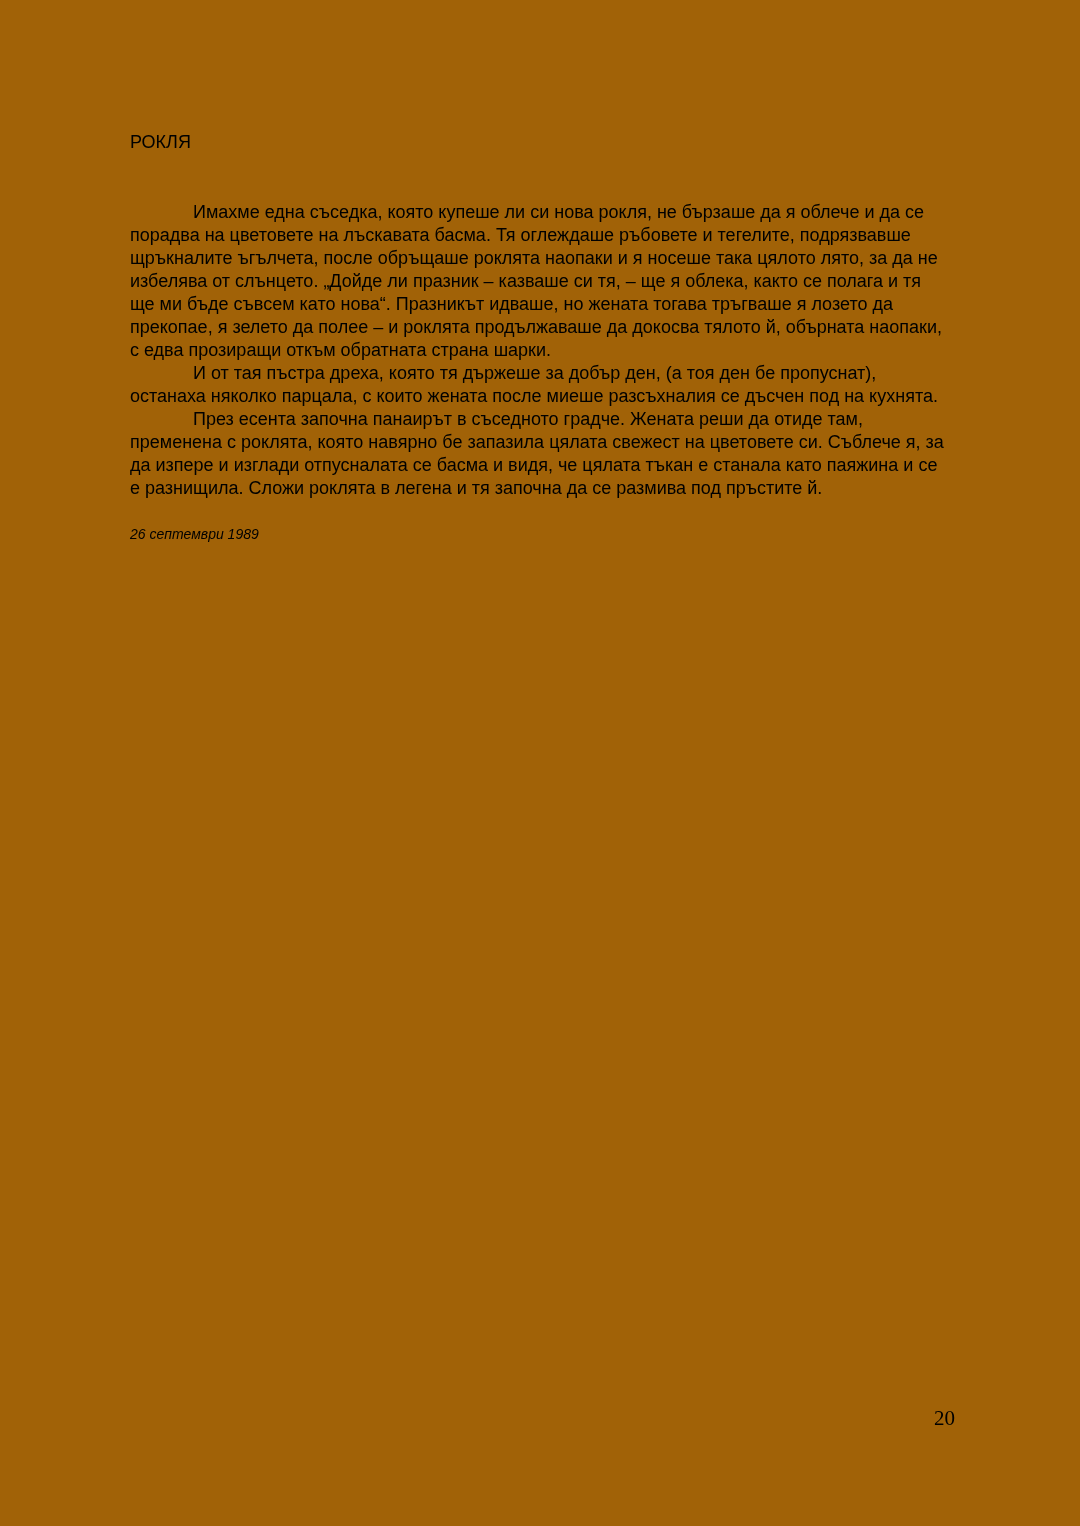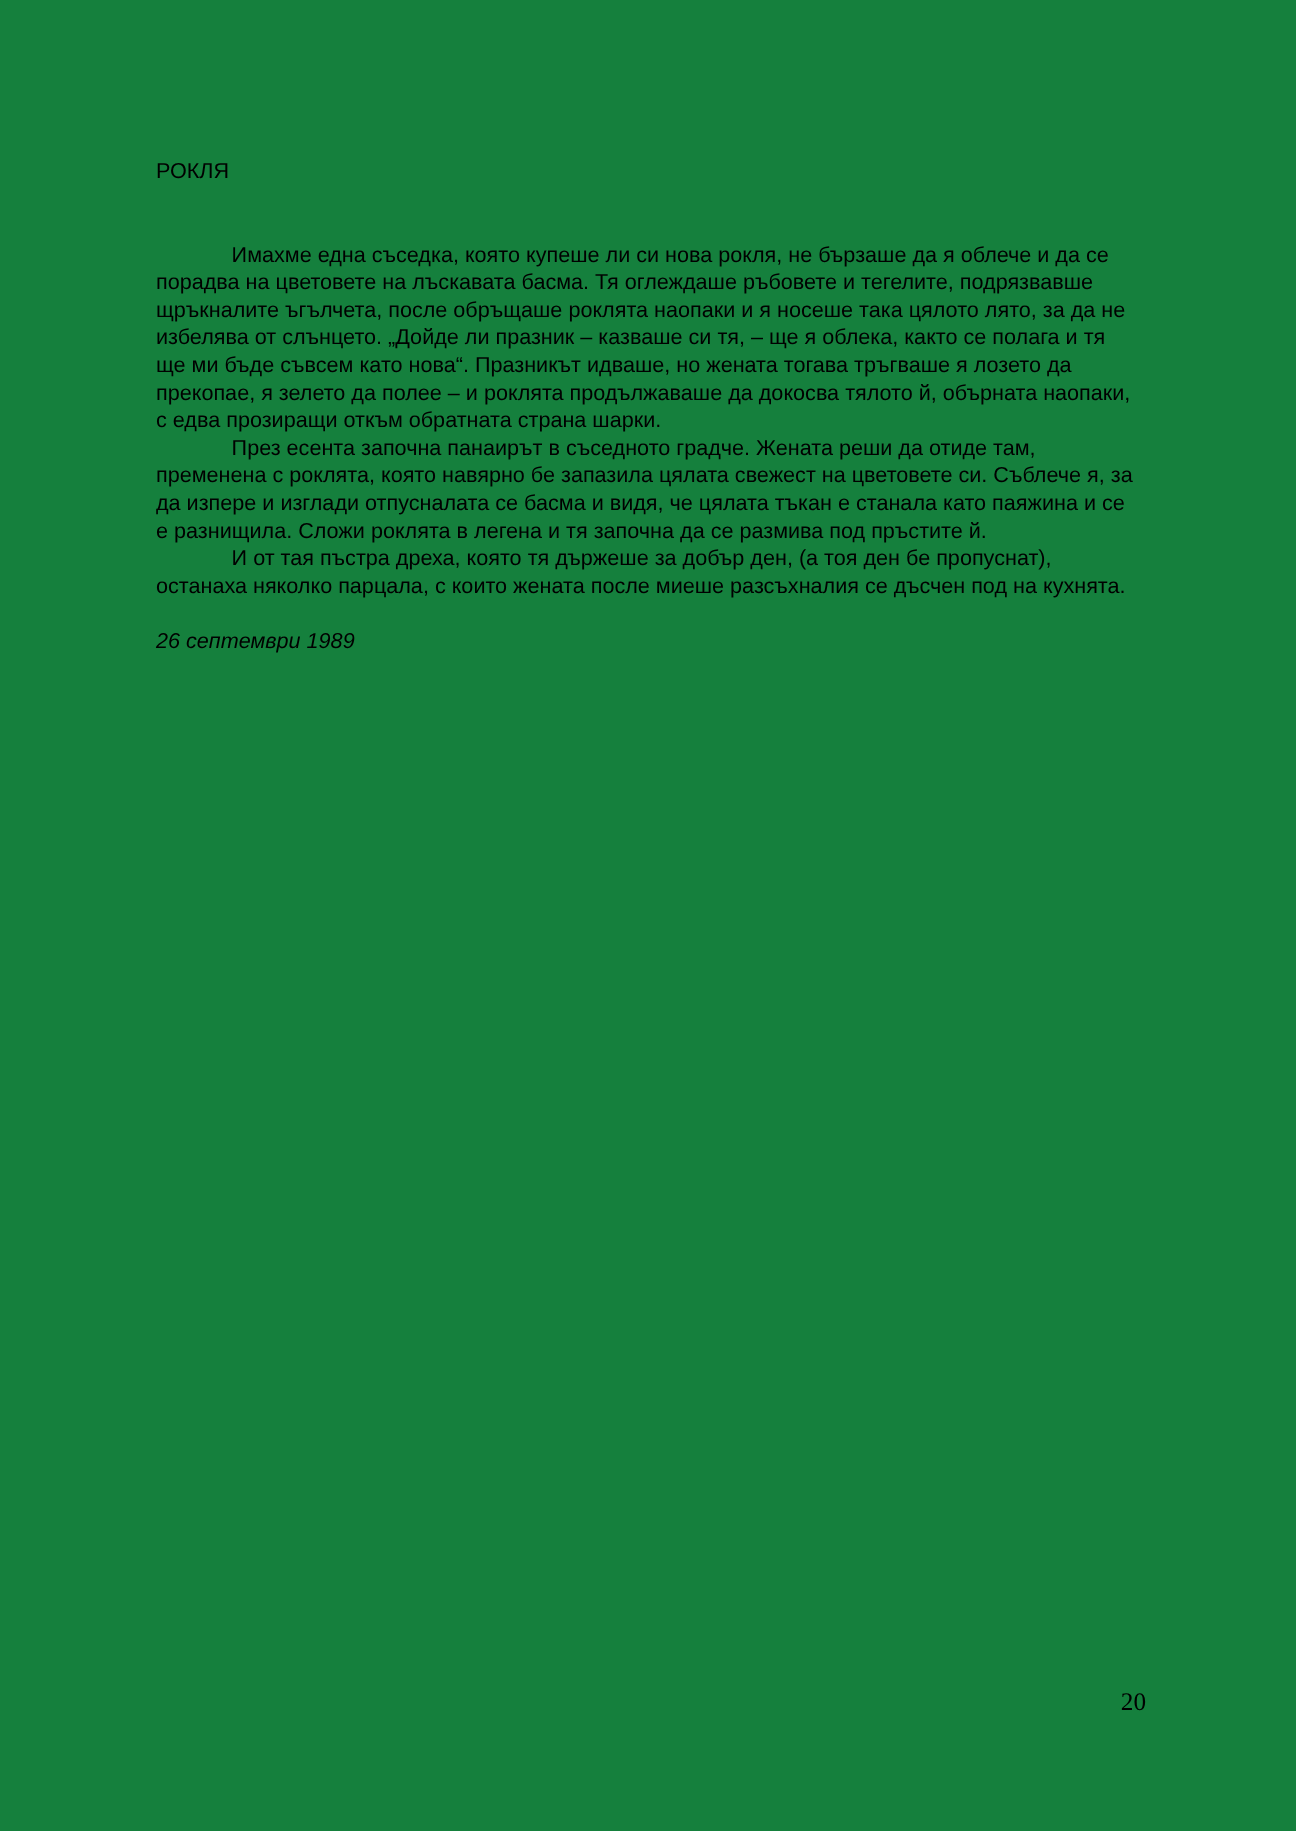--- a/index.html
+++ b/index.html
@@ -4,21 +4,21 @@
 <style>
   html, body {
     margin: 0;
     padding: 0;
     background: #ffffff;
   }
   .page {
     position: relative;
     width: 1080px;
     height: 1526px;
-    background: #15803d;
+    background: #a16207;
     overflow: hidden;
     font-family: "Liberation Sans", sans-serif;
     color: #000000;
   }
   .content {
     position: absolute;
     top: 131px;
     left: 130px;
     width: 815px;
   }
@@ -29,21 +29,21 @@
     margin: 0 0 48px 0;
   }
   .para {
     font-size: 18px;
     line-height: 23px;
     margin: 0;
     text-align: left;
     text-indent: 63px;
   }
   .date-line {
-    font-size: 18px;
+    font-size: 14px;
     line-height: 23px;
     font-style: italic;
     margin: 23px 0 0 0;
   }
   .page-number {
     position: absolute;
     top: 1405px;
     right: 125px;
     font-family: Liberation Serif, serif;
     font-size: 21px;
@@ -51,18 +51,18 @@
     color: #000000;
   }
 </style>
 </head>
 <body>
 
 <div class="page">
   <div class="content">
     <h1 class="doc-title">РОКЛЯ</h1>
     <p class="para">Имахме една съседка, която купеше ли си нова рокля, не бързаше да я облече и да се порадва на цветовете на лъскавата басма. Тя оглеждаше ръбовете и тегелите, подрязвавше щръкналите ъгълчета, после обръщаше роклята наопаки и я носеше така цялото лято, за да не избелява от слънцето. „Дойде ли празник – казваше си тя, – ще я облека, както се полага и тя ще ми бъде съвсем като нова“. Празникът идваше, но жената тогава тръгваше я лозето да прекопае, я зелето да полее – и роклята продължаваше да докосва тялото й, обърната наопаки, с едва прозиращи откъм обратната страна шарки.</p>
+    <p class="para">И от тая пъстра дреха, която тя държеше за добър ден, (а тоя ден бе пропуснат), останаха няколко парцала, с които жената после миеше разсъхналия се дъсчен под на кухнята.</p>
     <p class="para">През есента започна панаирът в съседното градче. Жената реши да отиде там, пременена с роклята, която навярно бе запазила цялата свежест на цветовете си. Съблече я, за да изпере и изглади отпусналата се басма и видя, че цялата тъкан е станала като паяжина и се е разнищила. Сложи роклята в легена и тя започна да се размива под пръстите й.</p>
-    <p class="para">И от тая пъстра дреха, която тя държеше за добър ден, (а тоя ден бе пропуснат), останаха няколко парцала, с които жената после миеше разсъхналия се дъсчен под на кухнята.</p>
     <p class="date-line">26 септември 1989</p>
   </div>
   <div class="page-number">20</div>
 </div>
 
 </body></html>

